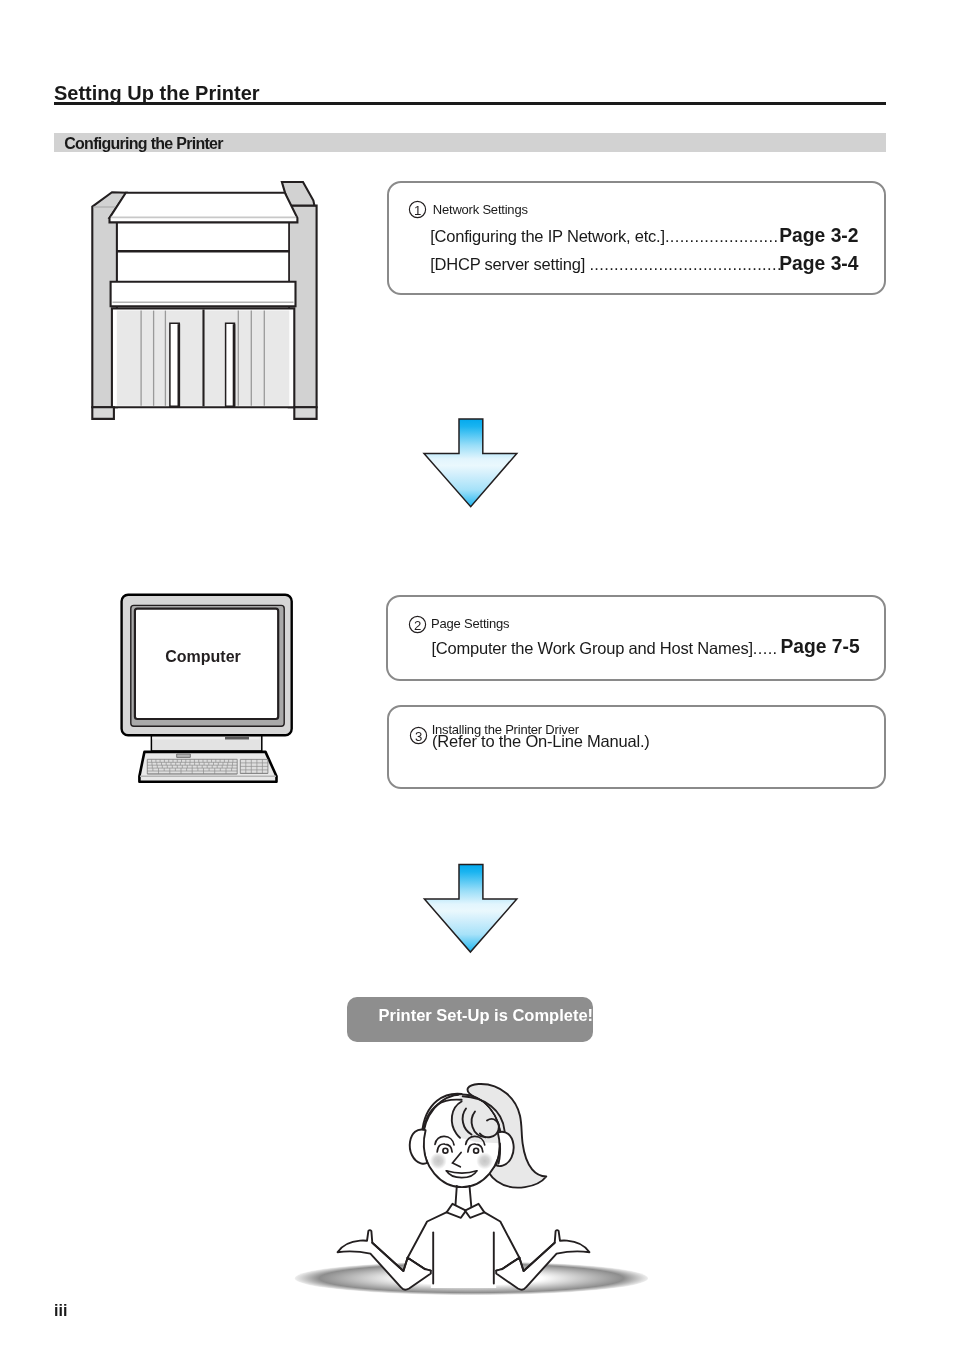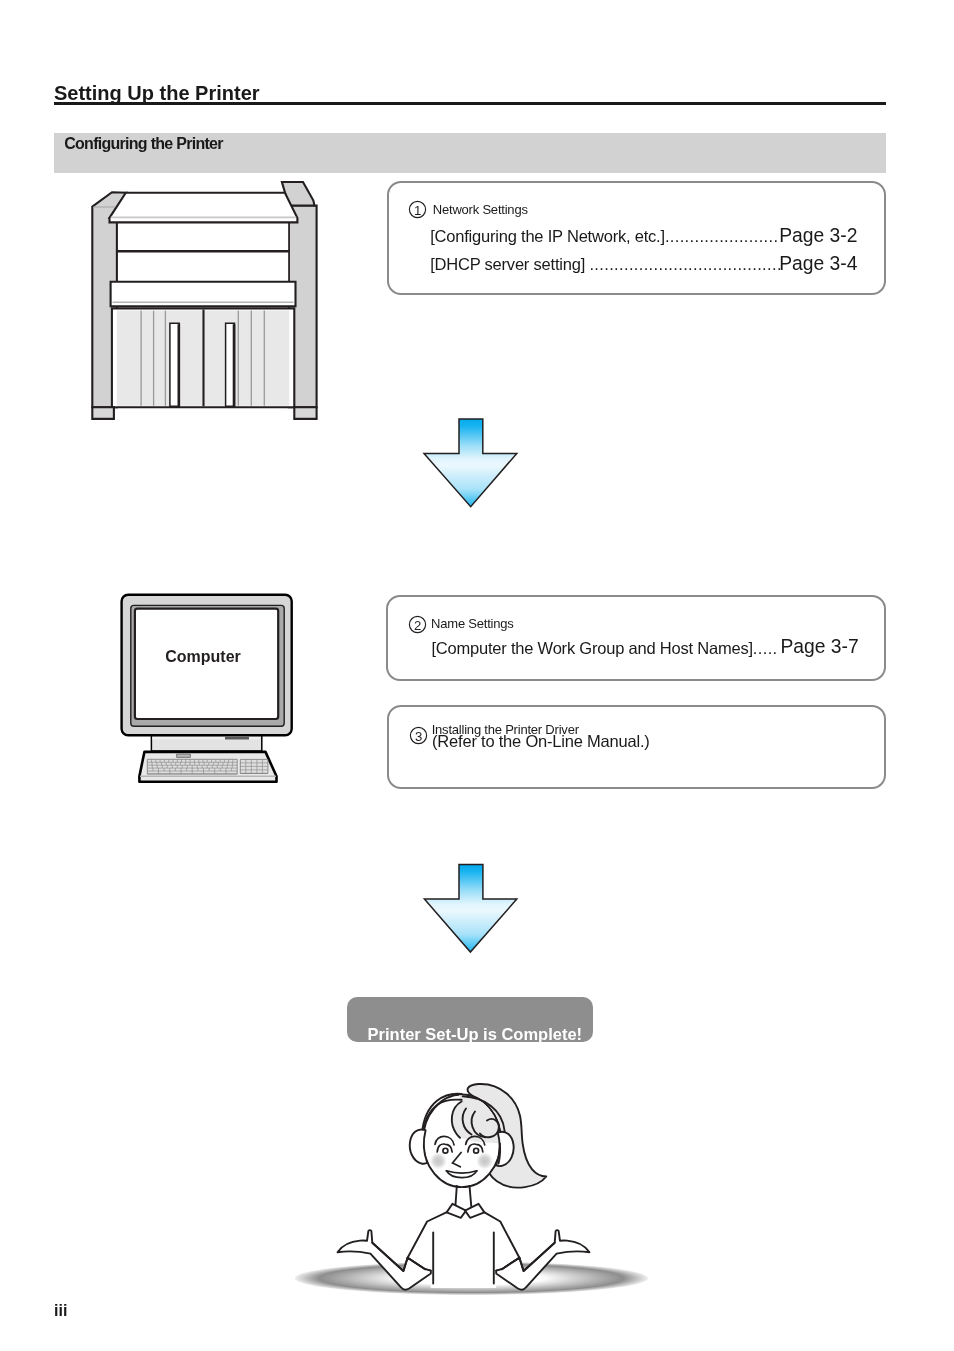--- a/index.html
+++ b/index.html
@@ -3,29 +3,29 @@
 <meta charset="utf-8">
 <style>
   html,body{margin:0;padding:0;background:#ffffff;}
   body{-webkit-font-smoothing:antialiased;width:954px;height:1351px;position:relative;font-family:"Liberation Sans",sans-serif;color:#1a1a1a;overflow:hidden;}
   .page{position:absolute;left:0;top:0;width:954px;height:1351px;}
 
   
   #page-title{position:absolute;left:54px;top:82.5px;font-size:20px;font-weight:bold;line-height:20px;white-space:nowrap;}
   #title-rule{position:absolute;left:54px;top:102.4px;width:832px;height:2.3px;background:#1a1a1a;}
 
-  .section-bar{position:absolute;left:54px;width:832px;height:40px;background:#d2d2d2;}
+  .section-bar{position:absolute;left:54px;width:832px;height:19px;background:#d2d2d2;}
   .section-bar .lbl{position:absolute;left:10.2px;top:3.0px;font-size:16px;letter-spacing:-0.72px;font-weight:bold;white-space:nowrap;line-height:15px;}
 
   
   .callout{position:absolute;border:2.4px solid #8a8a8a;border-radius:14px;background:#fff;box-sizing:border-box;}
   .co-title{position:absolute;font-size:13px;letter-spacing:-0.21px;font-weight:normal;white-space:nowrap;line-height:12px;}
   .co-row{position:absolute;font-size:16.5px;letter-spacing:-0.21px;white-space:nowrap;line-height:12px;}
   .co-row .lead{letter-spacing:0.35px;}
-  .co-pg{position:absolute;font-weight:normal;font-size:19.3px;white-space:nowrap;line-height:14px;}
+  .co-pg{position:absolute;font-weight:bold;font-size:19.3px;white-space:nowrap;line-height:14px;}
   .conum{position:absolute;}
 
   
   #complete{position:absolute;border-radius:10px;background:#8e8e8e;}
   #complete .lbl{position:absolute;left:0;top:0;width:100%;text-align:center;color:#ffffff;font-weight:bold;font-size:16.5px;}
 
   #folio{position:absolute;left:54px;top:1302px;font-size:16px;font-weight:bold;text-align:right;}
 
   svg.art{position:absolute;left:0;top:0;overflow:visible;}
 </style>
@@ -129,23 +129,23 @@
       </linearGradient>
     </defs>
     <path d="M459.0 419.0 L482.8 419.0 L482.8 453.4 L516.8 453.4 L470.7 506.7 L424.0 453.4 L459.0 453.4 Z" fill="url(#arrGrad1)" stroke="#231f20" stroke-width="1.5" stroke-linejoin="miter"></path>
   </svg>
 
   <div class="callout" style="left:386.1px;top:594.7px;width:499.9px;height:86.7px">
     <svg class="conum" style="left:19.0px;top:17.8px;width:21px;height:21px" viewBox="0 0 21 21">
       <circle cx="10.5" cy="10.5" r="8.1" fill="none" stroke="#231f20" stroke-width="1.15"></circle>
       <text x="10.6" y="15.5" text-anchor="middle" font-family="Liberation Sans, sans-serif" font-size="13.2" fill="#231f20">2</text>
     </svg>
-    <span class="co-title" style="left:43.0px;top:21.2px">Name Settings</span>
+    <span class="co-title" style="left:43.0px;top:21.2px">Page Settings</span>
     <span class="co-row" style="left:43.3px;top:44.9px"><span>[Computer the Work Group and Host Names]</span><span class="lead">.....</span></span>
-    <span class="co-pg" style="left:392.3px;top:42.9px">Page 3-7</span>
+    <span class="co-pg" style="left:392.3px;top:42.9px">Page 7-5</span>
   </div>
 
   <div class="callout" style="left:386.7px;top:704.5px;width:499.3px;height:84.6px">
     <svg class="conum" style="left:18.9px;top:18.1px;width:21px;height:21px" viewBox="0 0 21 21">
       <circle cx="10.5" cy="10.5" r="8.1" fill="none" stroke="#231f20" stroke-width="1.15"></circle>
       <text x="10.6" y="15.5" text-anchor="middle" font-family="Liberation Sans, sans-serif" font-size="13.2" fill="#231f20">3</text>
     </svg>
     <span class="co-title" style="left:43.0px;top:17px">Installing the Printer Driver</span>
     <span class="co-row" style="left:43.4px;top:28px"><span>(Refer to the On-Line Manual.)</span></span>
   </div>
@@ -160,21 +160,21 @@
         <stop offset="0.53" stop-color="#eaf8fd"></stop>
         <stop offset="0.63" stop-color="#d2effc"></stop>
         <stop offset="0.80" stop-color="#a7e2f9"></stop>
         <stop offset="1" stop-color="#1cb5f0"></stop>
       </linearGradient>
     </defs>
     <path d="M459.0 864.4 L482.9 864.4 L482.9 899.1 L516.8 899.1 L470.4 952.0 L424.4 899.1 L459.0 899.1 Z" fill="url(#arrGrad2)" stroke="#231f20" stroke-width="1.5" stroke-linejoin="miter"></path>
   </svg>
 
   <div id="complete" style="left:346.8px;top:997.1px;width:246.1px;height:45.2px">
-    <span class="lbl" style="top:28px;padding-left:5px">Printer Set-Up is Complete!</span>
+    <span class="lbl" style="top:9px;padding-left:16px">Printer Set-Up is Complete!</span>
   </div>
 
   <svg class="art" width="954" height="1351" viewBox="0 0 954 1351">
 <defs>
   <radialGradient id="shadowGrad" cx="0.5" cy="0.5" r="0.5">
     <stop offset="0" stop-color="#ffffff"></stop>
           <stop offset="0.40" stop-color="#ffffff"></stop>
     <stop offset="0.60" stop-color="#cdcdcd"></stop>
           <stop offset="0.86" stop-color="#8d8d8d"></stop>
     <stop offset="1" stop-color="#efefef"></stop>

